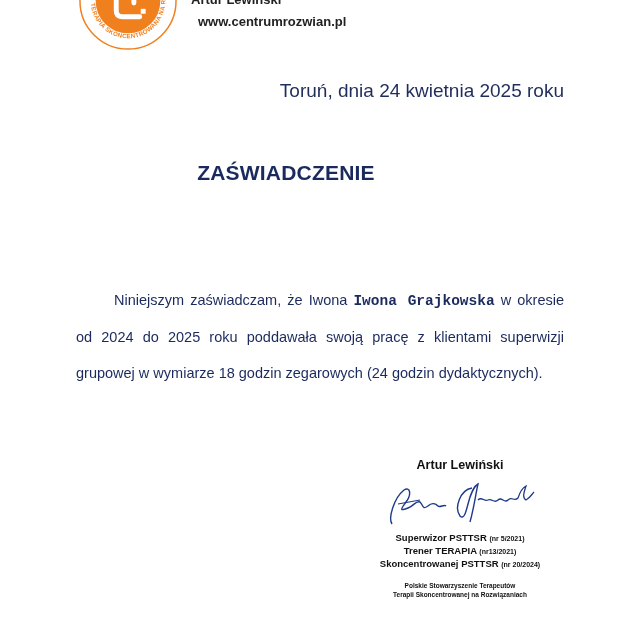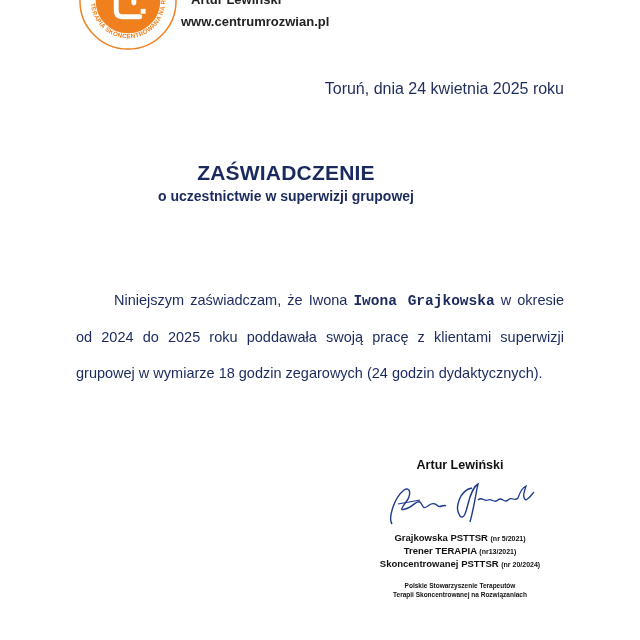--- a/index.html
+++ b/index.html
@@ -3,22 +3,22 @@
 <meta charset="utf-8">
 <style>
   html, body { margin: 0; padding: 0; }
   body {
     width: 640px; height: 640px; overflow: hidden; background: #ffffff;
     font-family: "Liberation Sans", "DejaVu Sans", sans-serif;
     color: #1a2a5a; position: relative;
   }
   .logo { position: absolute; left: 79px; top: -48px; width: 98px; height: 98px; }
   .header-name { position: absolute; left: 191px; top: -8px; font-size: 13px; font-weight: bold; color: #222; }
-  .header-url { position: absolute; left: 181px; top: 14px; font-size: 13px; font-weight: bold; color: #222; }
-  .date { position: absolute; right: 76px; top: 80px; font-size: 16px; color: #1f2d5c; }
+  .header-url { position: absolute; left: 198px; top: 14px; font-size: 13px; font-weight: bold; color: #222; }
+  .date { position: absolute; right: 76px; top: 80px; font-size: 19px; color: #1f2d5c; }
   .title-block { position: absolute; left: 0; width: 572px; top: 160px; text-align: center; color: #1b2a5e; }
   .title { font-size: 21px; font-weight: bold; letter-spacing: 0.2px; line-height: 26px; }
   .subtitle { font-size: 14px; font-weight: bold; line-height: 18px; margin-top: 1px; }
   .regno { font-size: 9.5px; font-weight: bold; line-height: 13px; margin-top: 2px; }
   .body-text {
     position: absolute; left: 76px; width: 488px; top: 282px;
     font-size: 14.5px; line-height: 36px; text-align: justify; color: #1b2a5e;
   }
   .body-text .indent { display: inline-block; width: 38px; }
   .body-text b { font-weight: bold; font-family: Liberation Mono, monospace; }
@@ -46,35 +46,34 @@
   <rect x="63" y="58" width="5" height="5" fill="#fff"></rect>
 </svg>
 
 <div class="header-name">Artur Lewiński</div>
 <div class="header-url">www.centrumrozwian.pl</div>
 
 <div class="date">Toruń, dnia 24 kwietnia 2025 roku</div>
 
 <div class="title-block">
   <div class="title">ZAŚWIADCZENIE</div>
-  <div class="subtitle">o uczestnictwie w superwizji grupowej</div>
 </div>
 
 <div class="body-text"><span class="indent"></span><span>Niniejszym zaświadczam, że Iwona </span><b>Iwona Grajkowska</b><span> w okresie od 2024 do 2025 roku poddawała swoją pracę z klientami superwizji grupowej w wymiarze 18 godzin zegarowych (24 godzin dydaktycznych).</span></div>
 
 <div class="sig-block">
   <div class="sig-name">Artur Lewiński</div>
   <svg class="signature" viewBox="0 0 160 52">
     <path d="M 12 46 C 8 40, 14 20, 24 12 C 30 8, 32 16, 26 24 C 22 30, 18 34, 28 30 C 34 28, 36 22, 40 24 C 44 28, 42 32, 48 28 C 52 24, 56 26, 58 28 C 60 30, 64 26, 66 28" stroke="#1e3a8a" stroke-width="1.4" fill="none"></path>
     <path d="M 18 26 L 40 22" stroke="#1e3a8a" stroke-width="1.2" fill="none"></path>
     <path d="M 92 10 C 80 12, 74 30, 80 38 C 84 42, 86 34, 88 26 C 90 18, 94 8, 98 6 C 96 14, 94 30, 90 44" stroke="#1e3a8a" stroke-width="1.4" fill="none"></path>
     <path d="M 98 22 C 102 18, 104 24, 108 22 C 112 20, 114 26, 118 22 C 122 18, 124 26, 128 22 C 132 18, 134 24, 138 20 C 140 14, 142 10, 146 8 C 144 14, 142 20, 146 22 C 150 20, 152 16, 154 14" stroke="#1e3a8a" stroke-width="1.3" fill="none"></path>
   </svg>
   <div class="roles">
-    <div><span>Grajkowska PSTTSR</span> <span class="small">(nr 5/2021)</span></div>
+    <div><span>Superwizor PSTTSR</span> <span class="small">(nr 5/2021)</span></div>
     <div><span>Trener TERAPIA</span> <span class="small">(nr13/2021)</span></div>
     <div><span>Skoncentrowanej PSTTSR</span> <span class="small">(nr 20/2024)</span></div>
   </div>
   <div class="org">
     <div>Polskie Stowarzyszenie Terapeutów</div>
     <div>Terapii Skoncentrowanej na Rozwiązaniach</div>
   </div>
 </div>
 
 </body></html>

